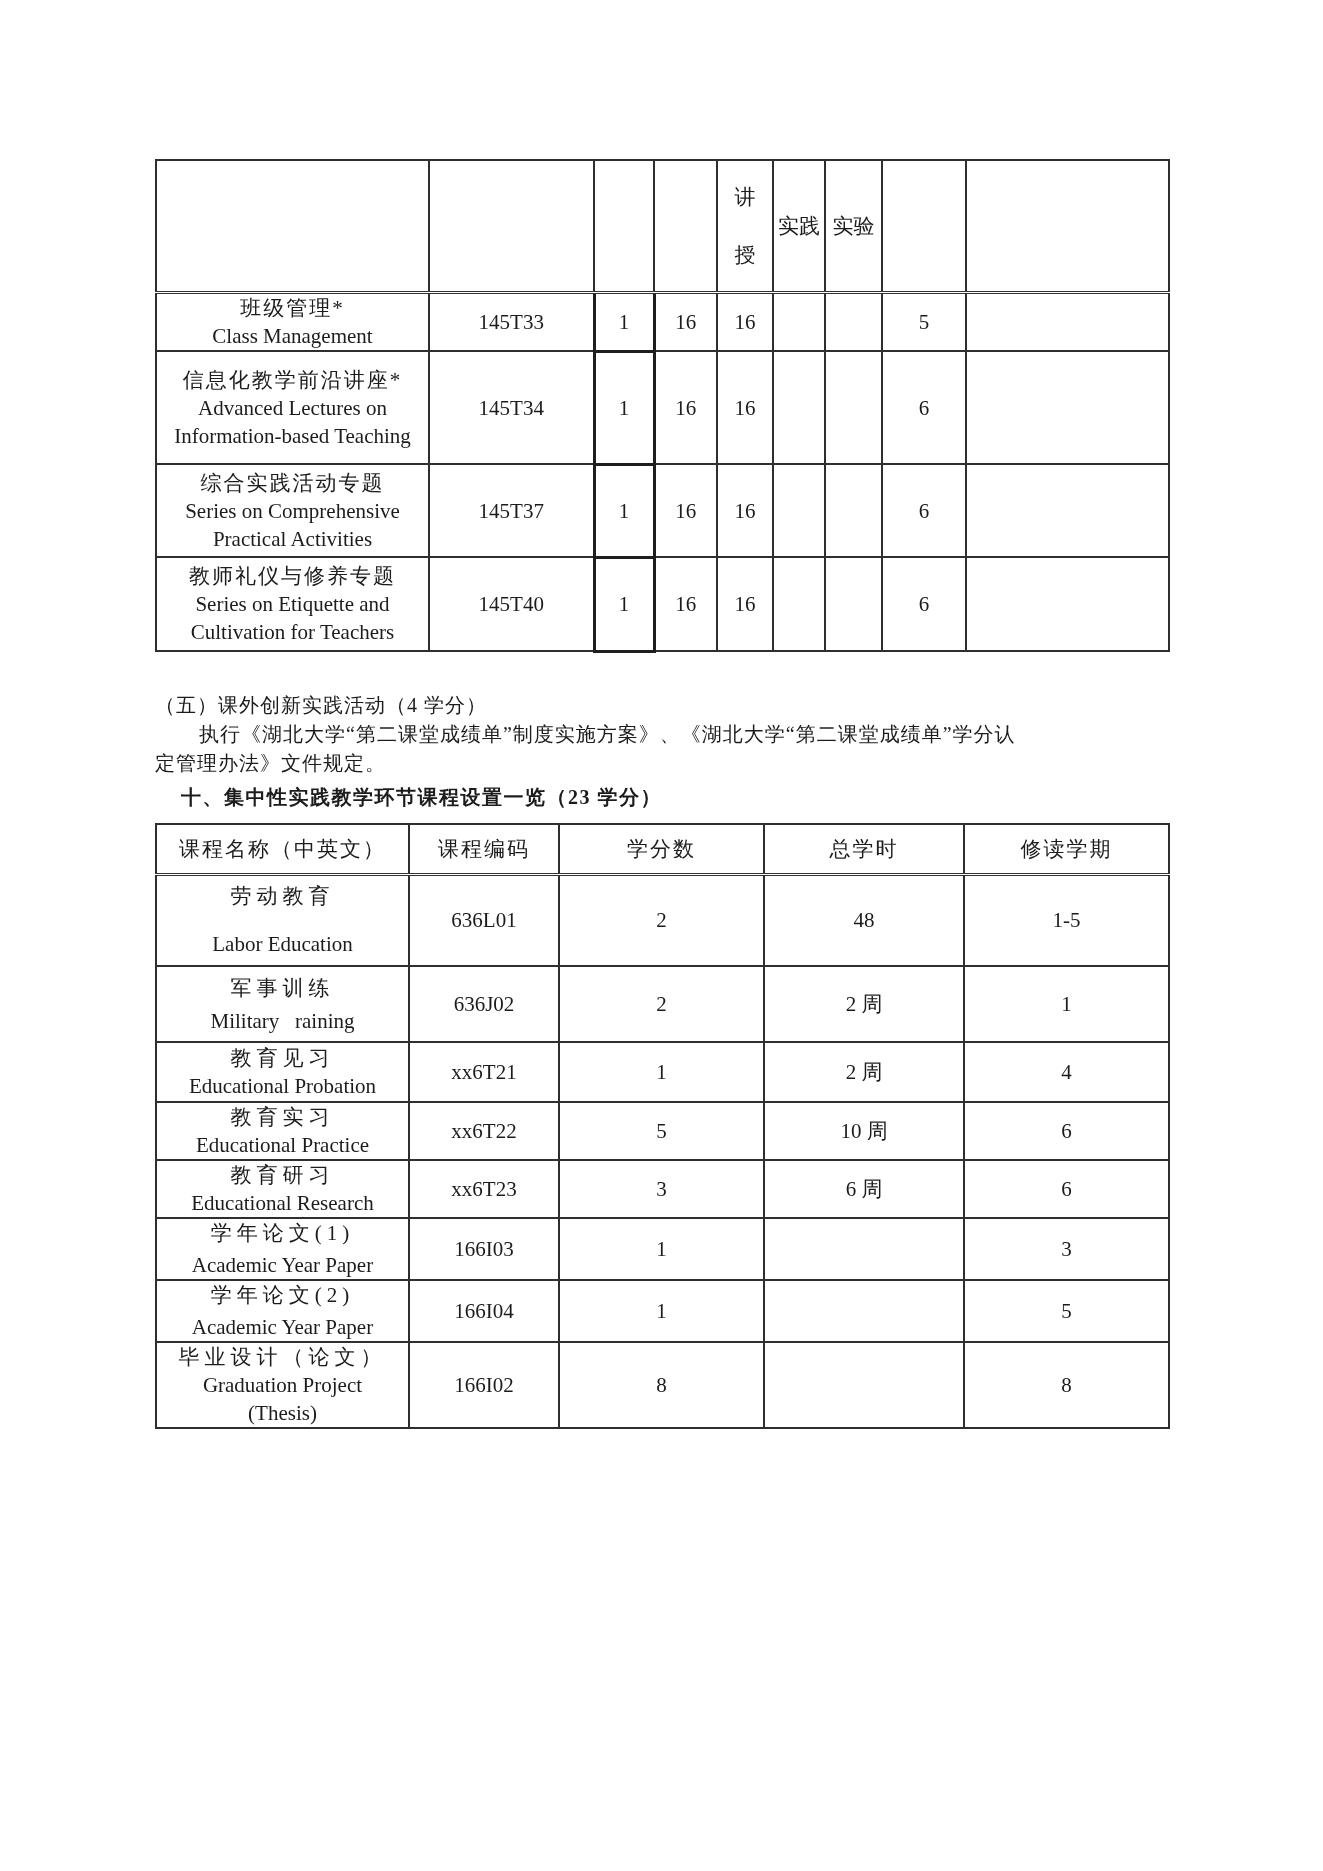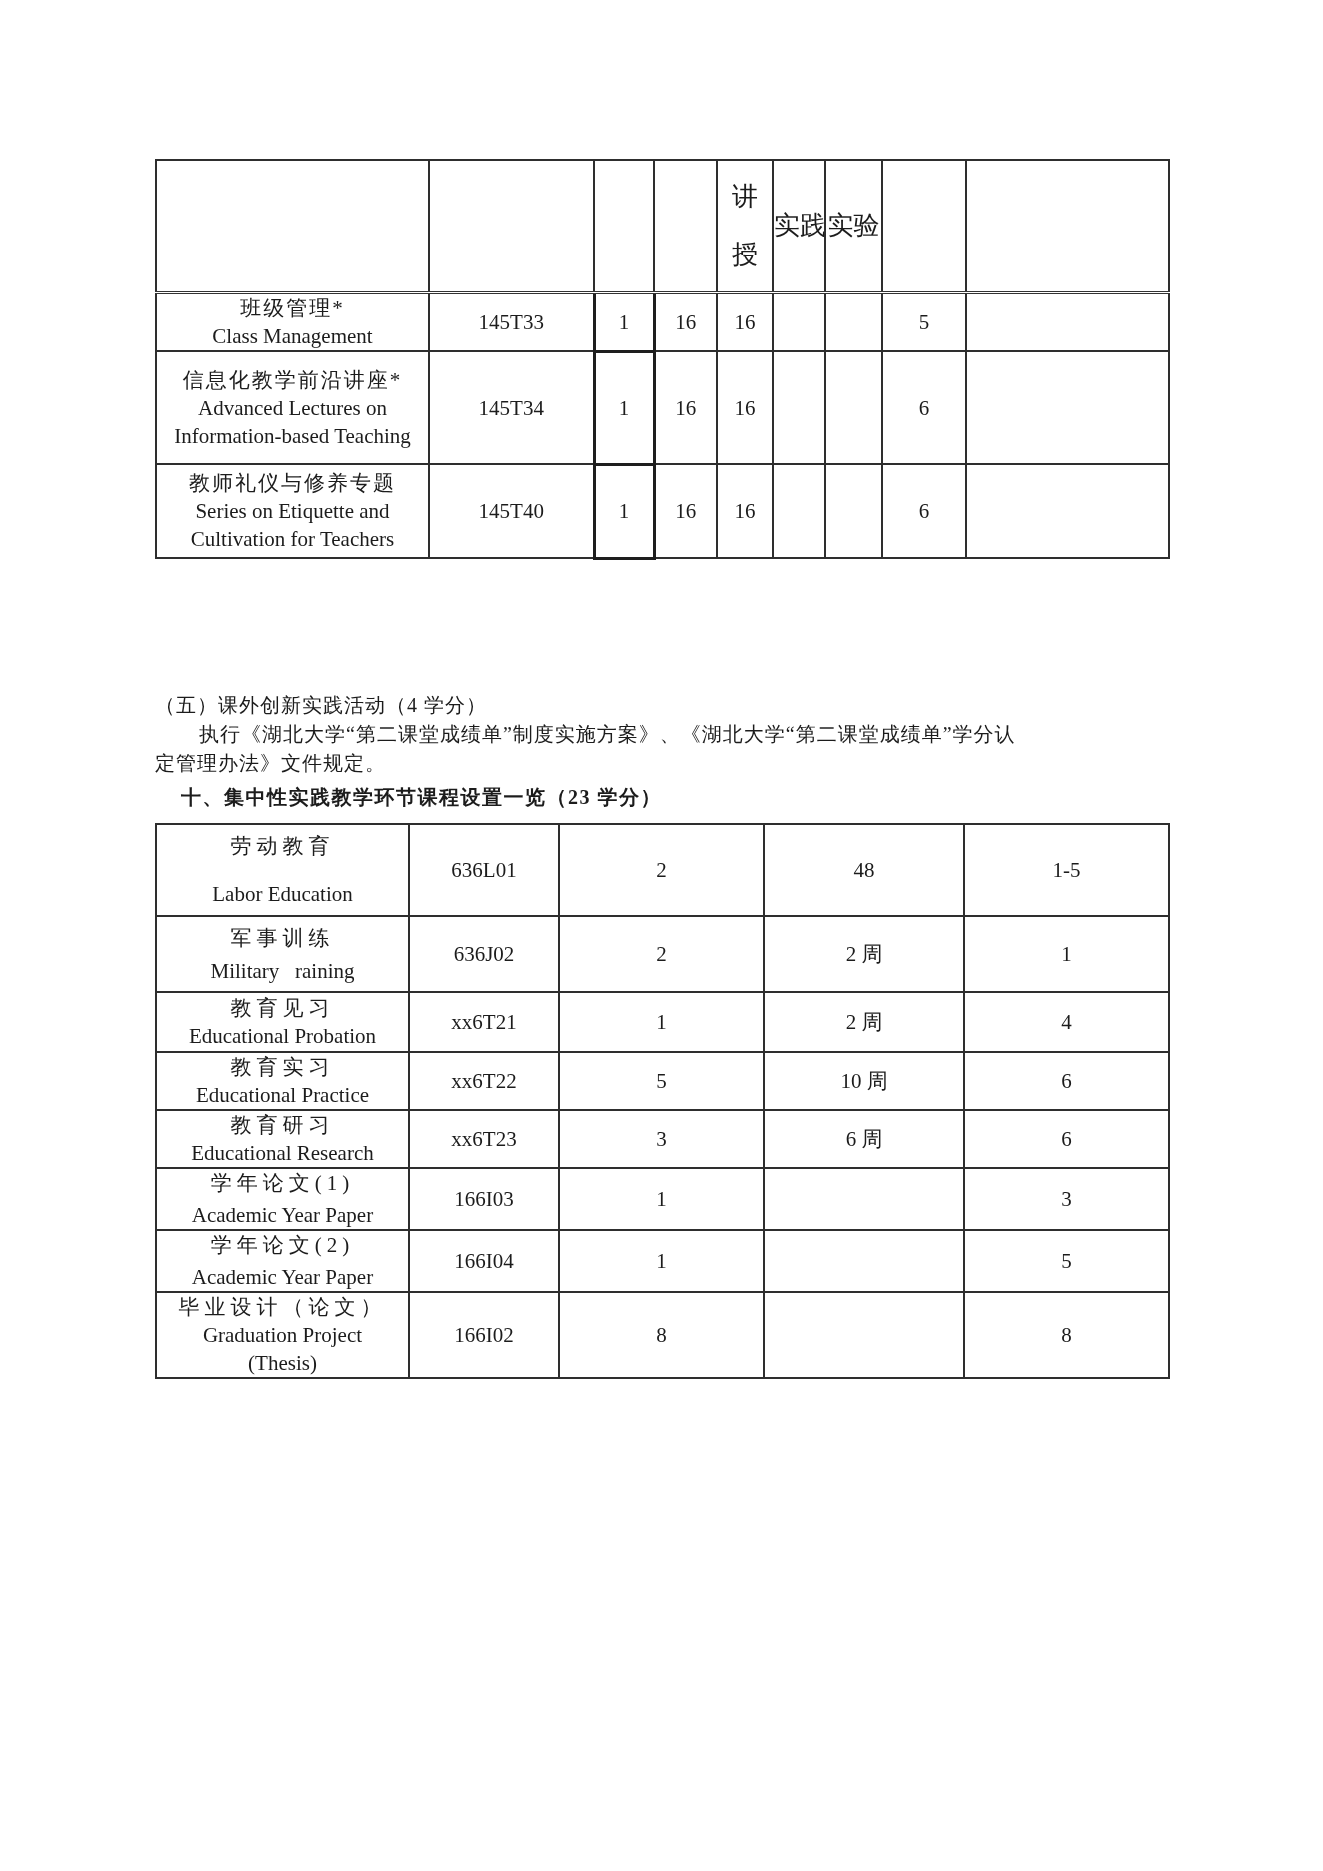--- a/index.html
+++ b/index.html
@@ -7,21 +7,21 @@
     position:relative;width:1323px;height:1871px;background:#ffffff;
     font-family:"Liberation Serif","DejaVu Serif",serif;color:#1c1c1c;
     margin:0 auto;overflow:hidden;
   }
   table{border-collapse:collapse;table-layout:fixed;position:absolute;left:155px;}
   td{border:2px solid #2e2e2e;text-align:center;vertical-align:middle;
      font-size:21px;line-height:28px;padding:0 2px;overflow:hidden;}
   
   .tt{top:159px;width:1013px;}
   .tt tr.hdr{height:132px;}
-  .tt tr.hdr td{font-size:26px;}
+  .tt tr.hdr td{font-size:21px;}
   .vhead{width:1.3em;margin:0 auto;line-height:58px;letter-spacing:0;}
   .hz{white-space:nowrap;padding:0;}
   .tt tr.r0{height:59px;}
   .tt tr.r1{height:113px;}
   .tt tr.r2{height:93px;}
   .tt tr.r3{height:94px;}
   .tt td.framed{border:3px solid #1e1e1e;}
   .tt tr.datafirst td{border-top:3px double #333;}
   .name-zh{letter-spacing:2px;}
   .name-en{letter-spacing:0;}
@@ -99,20 +99,34 @@
       </td>
       <td>145T34</td>
       <td class="framed">1</td>
       <td>16</td>
       <td>16</td>
       <td></td>
       <td></td>
       <td>6</td>
       <td></td>
     </tr>
+    <tr class="r2">
+      <td>
+        <div class="name-zh">综合实践活动专题</div>
+        <div class="name-en">Series on Comprehensive Practical Activities</div>
+      </td>
+      <td>145T37</td>
+      <td class="framed">1</td>
+      <td>16</td>
+      <td>16</td>
+      <td></td>
+      <td></td>
+      <td>6</td>
+      <td></td>
+    </tr>
     <tr class="r3">
       <td>
         <div class="name-zh">教师礼仪与修养专题</div>
         <div class="name-en">Series on Etiquette and Cultivation for Teachers</div>
       </td>
       <td>145T40</td>
       <td class="framed">1</td>
       <td>16</td>
       <td>16</td>
       <td></td>
@@ -132,20 +146,27 @@
 
   <table class="pt">
     <colgroup>
       <col style="width:253px">
         <col style="width:150px">
         <col style="width:205px">
       <col style="width:200px">
         <col style="width:205px">
     </colgroup>
     <tbody>
+        <tr class="hdr">
+      <td>课程名称（中英文）</td>
+      <td>课程编码</td>
+      <td>学分数</td>
+      <td>总学时</td>
+      <td>修读学期</td>
+    </tr>
     <tr class="p0">
       <td>
         <div class="name-zh gap-lg">劳动教育</div>
         <div class="name-en">Labor Education</div>
       </td>
       <td>636L01</td>
       <td>2</td>
       <td>48</td>
       <td>1-5</td>
     </tr>

